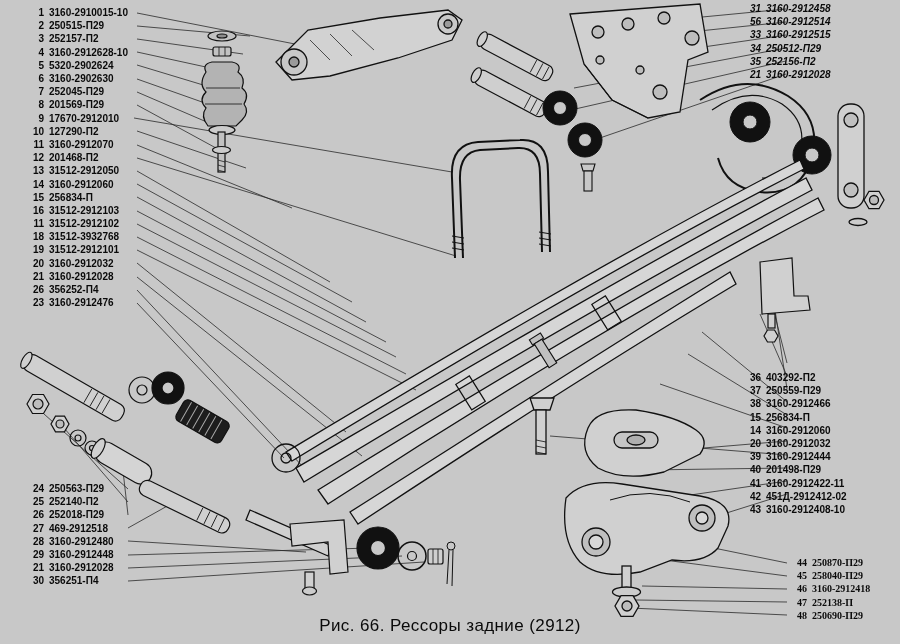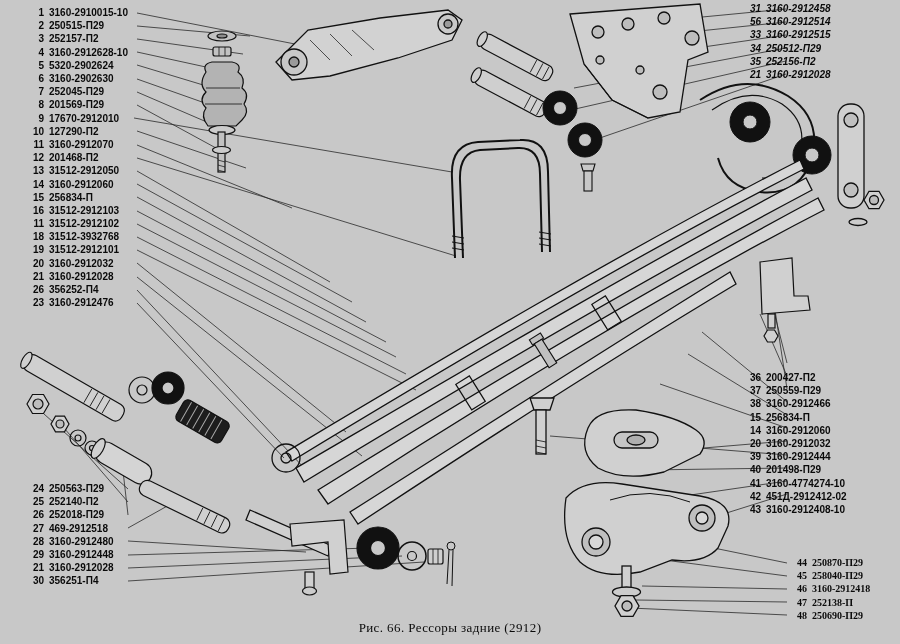--- a/index.html
+++ b/index.html
@@ -16,21 +16,21 @@
   .row{display:flex;align-items:center;height:13.2px;font-size:10px;font-weight:bold;white-space:nowrap;}
   .row .num{width:20px;text-align:right;padding-right:5px;}
   .labels.right .num{width:16px;}
   #left-top{left:24px;top:6px;}
   #left-bottom{left:24px;top:482px;}
   #right-top{left:745px;top:2px;font-style:italic;}
   #right-middle{left:745px;top:356px;margin-top:15px;}
   #right-bottom{left:791px;top:556px;font-family:Liberation Serif, serif;}
   .caption{
     position:absolute;left:0;right:0;bottom:8px;
-    text-align:center;font-size:13px;letter-spacing:.4px;font-family:Liberation Serif, serif;
+    text-align:center;font-size:17px;letter-spacing:.4px;
   }
 </style>
 </head>
 <body>
 
 <div class="stage">
 
   <svg class="draw" width="900" height="644" viewBox="0 0 900 644">
 
     <g stroke="#2a2a2a" stroke-width="0.8">
@@ -452,21 +452,21 @@
   </div>
 
   <div class="row">
     <span class="num">21</span>
     <span class="code">3160-2912028</span>
   </div>
 </div>
   <div class="labels right" id="right-middle">
   <div class="row">
     <span class="num">36</span>
-    <span class="code">200427-П2</span>
+    <span class="code">403292-П2</span>
   </div>
 
   <div class="row">
     <span class="num">37</span>
     <span class="code">250559-П29</span>
   </div>
 
   <div class="row">
     <span class="num">38</span>
     <span class="code">3160-2912466</span>
@@ -492,21 +492,21 @@
     <span class="code">3160-2912444</span>
   </div>
 
   <div class="row">
     <span class="num">40</span>
     <span class="code">201498-П29</span>
   </div>
 
   <div class="row">
     <span class="num">41</span>
-    <span class="code">3160-4774274-10</span>
+    <span class="code">3160-2912422-11</span>
   </div>
 
   <div class="row">
     <span class="num">42</span>
     <span class="code">451Д-2912412-02</span>
   </div>
 
   <div class="row">
     <span class="num">43</span>
     <span class="code">3160-2912408-10</span>

